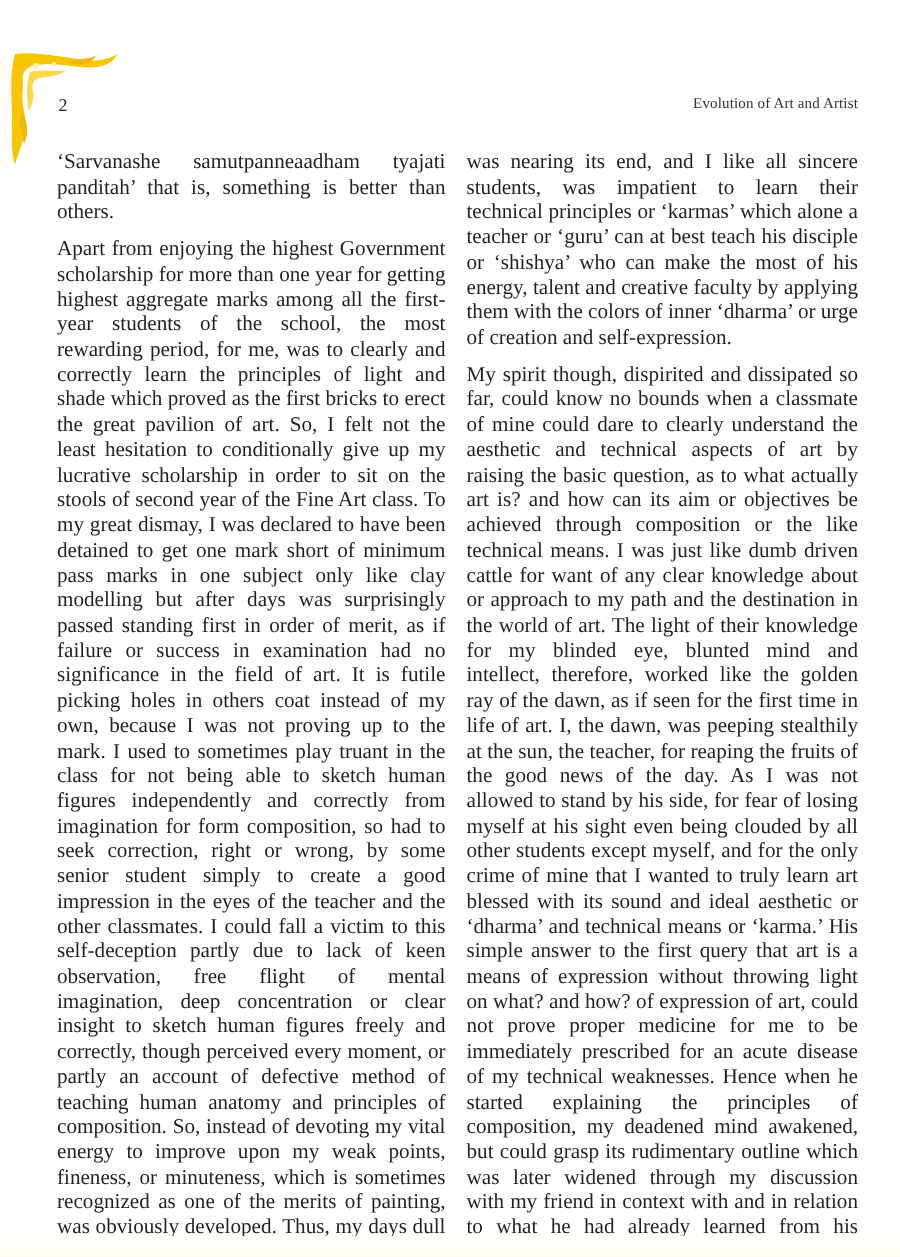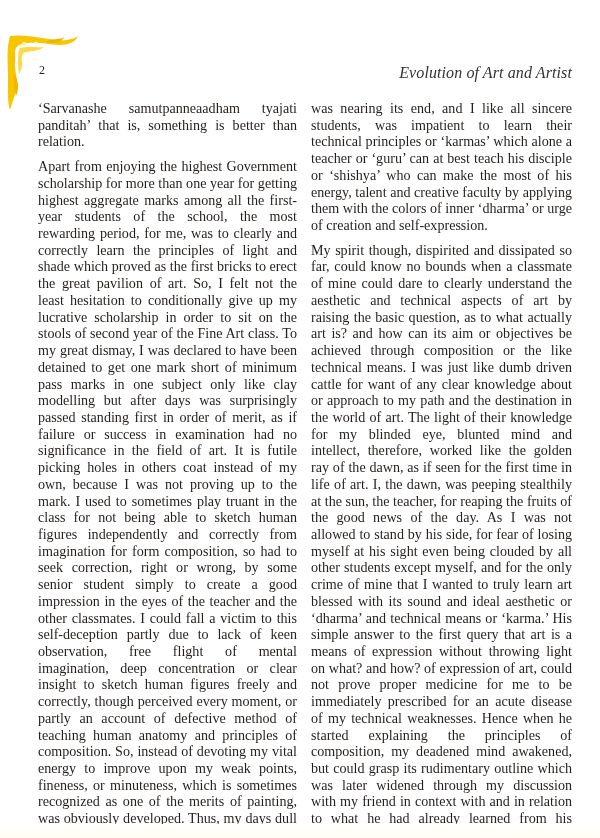--- a/index.html
+++ b/index.html
@@ -34,24 +34,23 @@
       top: 63px;
       font-family: "Liberation Serif", serif;
       font-size: 12px;
       color: #222;
     }
     .running-head {
       position: absolute;
       right: 28px;
       top: 64px;
       font-family: "Liberation Serif", serif;
-      font-size: 16px;
+      font-size: 10px;
       color: #333;
       letter-spacing: 0.1px;
-      font-style: italic;
     }
     .column {
       position: absolute;
       top: 100px;
       width: 259px;
       font-family: "Liberation Serif", serif;
       font-size: 14.1px;
       line-height: 16.72px;
       color: #241f1b;
       text-align: justify;
@@ -86,21 +85,21 @@
       <circle cx="18" cy="10" r="2.2" fill="#fff3b0"></circle>
       <circle cx="30" cy="9" r="1.6" fill="#fff3b0"></circle>
       <path d="M40 8 C 46 4, 54 6, 58 3 C 55 9, 48 10, 40 8 Z" fill="#f0b400"></path>
     </g>
   </svg>
 
   <div class="page-number">2</div>
   <div class="running-head">Evolution of  Art and Artist</div>
 
   <div class="column col-left">
-    <p>‘Sarvanashe samutpanneaadham tyajati panditah’ that is, something is better than relation.</p>
+    <p>‘Sarvanashe samutpanneaadham tyajati panditah’ that is, something is better than others.</p>
     <p class="last-fill">Apart from enjoying the highest Government scholarship for more than one year for getting highest aggregate marks among all the first-year students of the school, the most rewarding period, for me, was to clearly and correctly learn the principles of light and shade which proved as the first bricks to erect the great pavilion of art. So, I felt not the least hesitation to conditionally give up my lucrative scholarship in order to sit on the stools of second year of the Fine Art class. To my great dismay, I was declared to have been detained to get one mark short of minimum pass marks in one subject only like clay modelling but after days was surprisingly passed standing first in order of merit, as if failure or success in examination had no significance in the field of art. It is futile picking holes in others coat instead of my own, because I was not proving up to the mark. I used to sometimes play truant in the class for not being able to sketch human figures independently and correctly from imagination for form composition, so had to seek correction, right or wrong, by some senior student simply to create a good impression in the eyes of the teacher and the other classmates. I could fall a victim to this self-deception partly due to lack of keen observation, free flight of mental imagination, deep concentration or clear insight to sketch human figures freely and correctly, though perceived every moment, or partly an account of defective method of teaching human anatomy and principles of composition. So, instead of devoting my vital energy to improve upon my weak points, fineness, or minuteness, which is sometimes recognized as one of the merits of painting, was obviously developed. Thus, my days dull and dreary for my ignorance about the basic principles of tone and composition, also went on passing without enjoying new technical and aesthetic showers, even though my fourth year</p>
   </div>
 
   <div class="column col-right">
     <p>was nearing its end, and I like all sincere students, was impatient to learn their technical principles or ‘karmas’ which alone a teacher or ‘guru’ can at best teach his disciple or ‘shishya’ who can make the most of his energy, talent and creative faculty by applying them with the colors of inner ‘dharma’ or urge of creation and self-expression.</p>
     <p class="last-fill">My spirit though, dispirited and dissipated so far, could know no bounds when a classmate of mine could dare to clearly understand the aesthetic and technical aspects of art by raising the basic question, as to what actually art is? and how can its aim or objectives be achieved through composition or the like technical means. I was just like dumb driven cattle for want of any clear knowledge about or approach to my path and the destination in the world of art. The light of their knowledge for my blinded eye, blunted mind and intellect, therefore, worked like the golden ray of the dawn, as if seen for the first time in life of art. I, the dawn, was peeping stealthily at the sun, the teacher, for reaping the fruits of the good news of the day. As I was not allowed to stand by his side, for fear of losing myself at his sight even being clouded by all other students except myself, and for the only crime of mine that I wanted to truly learn art blessed with its sound and ideal aesthetic or ‘dharma’ and technical means or ‘karma.’ His simple answer to the first query that art is a means of expression without throwing light on what? and how? of expression of art, could not prove proper medicine for me to be immediately prescribed for an acute disease of my technical weaknesses. Hence when he started explaining the principles of composition, my deadened mind awakened, but could grasp its rudimentary outline which was later widened through my discussion with my friend in context with and in relation to what he had already learned from his previous guru. As a result of our regular discussions, rhythm, balance, and movement emerged as some moving ingredients of a good composition which itself</p>
   </div>
 
   <div class="bottom-band"></div>
 </div>

